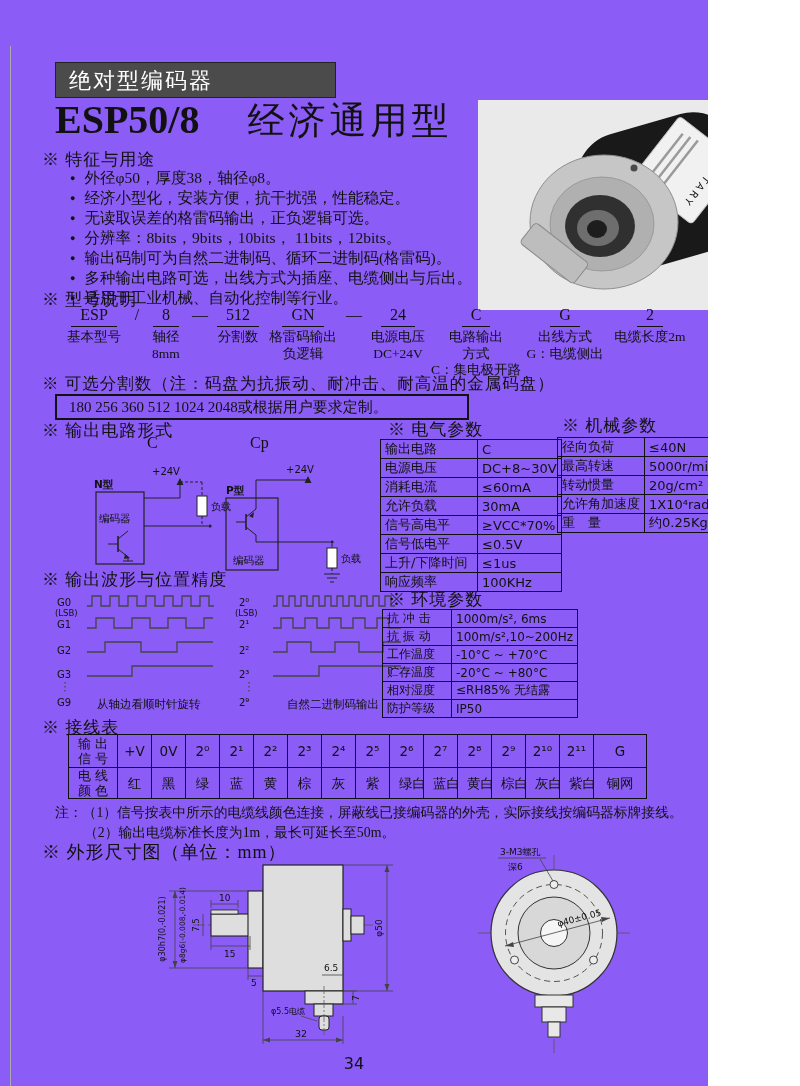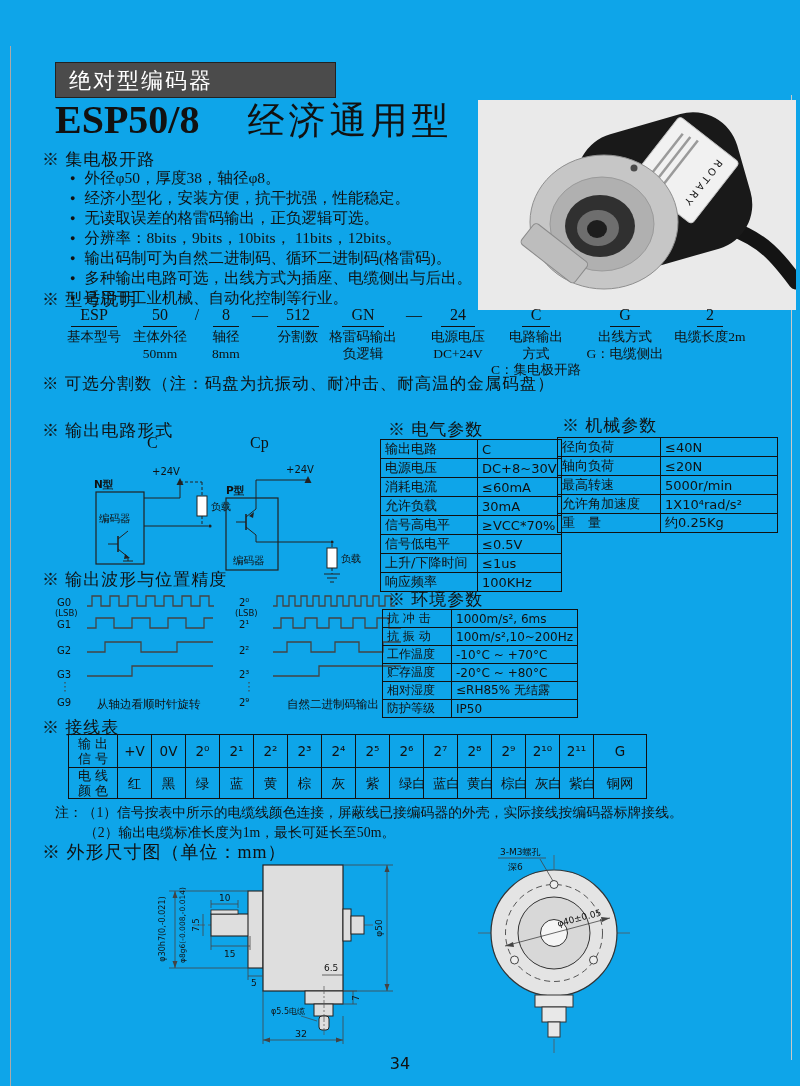--- a/index.html
+++ b/index.html
@@ -1,16 +1,16 @@
 <!DOCTYPE html>
 <html><head>
 <meta charset="utf-8">
 <style>
   html,body{margin:0;padding:0;background:#fff;}
-  .sheet{position:relative;width:800px;height:1086px;background:#0ea5e9;overflow:hidden;
+  .sheet{position:relative;width:708px;height:1086px;background:#8b5cf6;overflow:hidden;
          font-family:"Liberation Serif",serif;color:#111;}
   .abs{position:absolute;}
   .scan-left{position:absolute;left:10px;top:46px;width:1px;height:1040px;background:#aaa;}
   .scan-right{position:absolute;left:791px;top:95px;width:1px;height:965px;background:#c9c9c9;}
   .cat-bar{position:absolute;left:55px;top:62px;width:281px;height:36px;background:#4b4b4b;
            color:#fff;font-size:22px;line-height:36px;padding-left:13px;letter-spacing:2px;
            box-sizing:border-box;border:1px solid #222;}
   .title-row{position:absolute;left:55px;top:96px;white-space:nowrap;}
   .model-name{font-size:40px;font-weight:bold;}
   .cn-title{font-size:37px;margin-left:44px;letter-spacing:4px;}
@@ -92,21 +92,21 @@
     <ellipse cx="122" cy="126" rx="35" ry="31" fill="#303030"></ellipse>
     <ellipse cx="120" cy="128" rx="21" ry="18" fill="#6e6e6e"></ellipse>
     <ellipse cx="119" cy="129" rx="10" ry="9" fill="#1d1d1d"></ellipse>
     <circle cx="156" cy="68" r="3.5" fill="#4a4a4a"></circle>
     <circle cx="97" cy="174" r="3.5" fill="#4a4a4a"></circle>
     <g transform="rotate(38 85 160)">
       <rect x="40" y="147" width="68" height="26" rx="4" fill="#bdbdbd" stroke="#8a8a8a"></rect>
     </g>
   </svg>
 
-  <div class="h" style="left:42px;top:148px;">※ 集电极开路</div>
+  <div class="h" style="left:42px;top:148px;">※ 特征与用途</div>
   <div class="features-list">
       <div class="bullet">
         <span class="dot">●</span>
         <span>外径φ50，厚度38，轴径φ8。</span>
       </div>
       <div class="bullet">
         <span class="dot">●</span>
         <span>经济小型化，安装方便，抗干扰强，性能稳定。</span>
       </div>
       <div class="bullet">
@@ -129,24 +129,20 @@
         <span class="dot">●</span>
         <span>适用于工业机械、自动化控制等行业。</span>
       </div>
     </div>
 
   <div class="h" style="left:42px;top:288px;">※ 型号说明</div>
   <div class="ms-row">
       <div class="ms-col" style="width: 72px;"><div class="ms-code u">ESP</div><div class="ms-lines">
           <div>基本型号</div>
         </div></div>
-      <div class="ms-col" style="width: 60px;"><div class="ms-code u">50</div><div class="ms-lines">
-          <div>主体外径</div>
-          <div>50mm</div>
-        </div></div>
       <div class="ms-col" style="width: 14px;">
         <div class="ms-code">/</div>
         <div class="ms-lines"></div>
       </div>
       <div class="ms-col" style="width: 44px;"><div class="ms-code u">8</div><div class="ms-lines">
           <div>轴径</div>
           <div>8mm</div>
         </div></div>
       <div class="ms-col" style="width: 24px;">
         <div class="ms-code">—</div>
@@ -175,20 +171,21 @@
       <div class="ms-col" style="width: 86px;"><div class="ms-code u">G</div><div class="ms-lines">
           <div>出线方式</div>
           <div>G：电缆侧出</div>
         </div></div>
       <div class="ms-col" style="width: 84px;"><div class="ms-code u">2</div><div class="ms-lines">
           <div>电缆长度2m</div>
         </div></div>
     </div>
 
   <div class="h" style="left:42px;top:373px;font-size:16.5px;">※ 可选分割数（注：码盘为抗振动、耐冲击、耐高温的金属码盘）</div>
+  <div class="div-box">180 256 360 512 1024 2048或根据用户要求定制。</div>
 
   <div class="h" style="left:42px;top:419px;">※ 输出电路形式</div>
   <svg class="abs" style="left:40px;top:432px;" width="340" height="152" viewBox="0 0 340 152">
     <text x="107" y="16" font-size="16" class="serif">C</text>
     <text x="210" y="16" font-size="16" class="serif">Cp</text>
 
     <text x="54" y="56" font-size="10.5" font-weight="bold">N型</text>
     <rect x="56" y="60" width="48" height="72" fill="none" stroke="#222" stroke-width="1.2"></rect>
     <text x="59" y="90" font-size="10.5">编码器</text>
     <line x1="78" y1="104" x2="78" y2="120" stroke="#222" stroke-width="1.6"></line>
@@ -273,26 +270,26 @@
     </table>
 
   <div class="h" style="left:562px;top:414px;">※ 机械参数</div>
   <table class="ptable mech">
       <tbody>
         <tr>
           <td class="lbl">径向负荷</td>
           <td class="val">≤40N</td>
         </tr>
         <tr>
-          <td class="lbl">轴向负荷</td>
-          <td class="val">≤20N</td>
-        </tr>
-        <tr>
           <td class="lbl">最高转速</td>
           <td class="val">5000r/min</td>
+        </tr>
+        <tr>
+          <td class="lbl">转动惯量</td>
+          <td class="val">20g/cm²</td>
         </tr>
         <tr>
           <td class="lbl">允许角加速度</td>
           <td class="val">1X10⁴rad/s²</td>
         </tr>
         <tr>
           <td class="lbl">重　量</td>
           <td class="val">约0.25Kg</td>
         </tr>
       </tbody>

